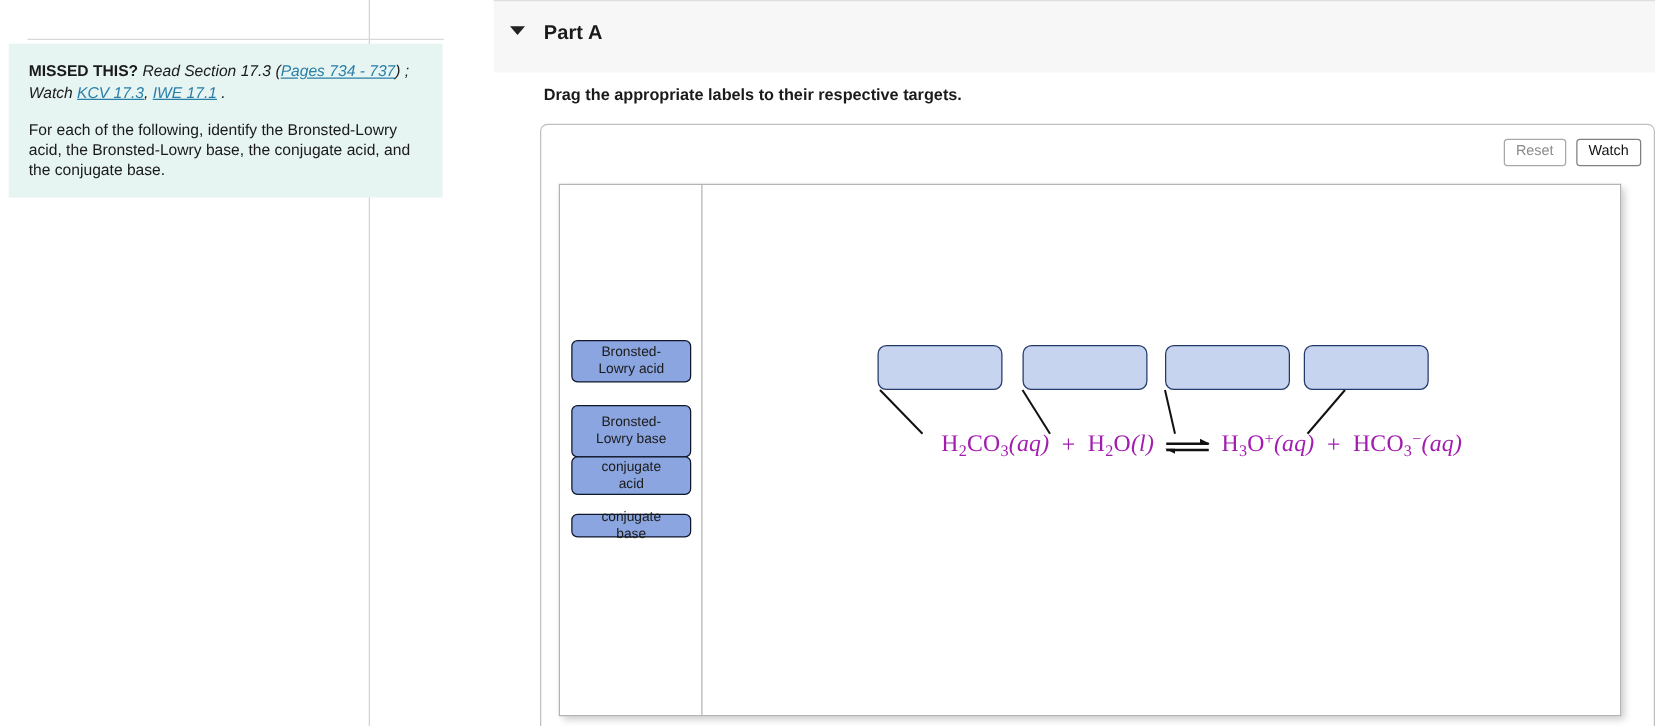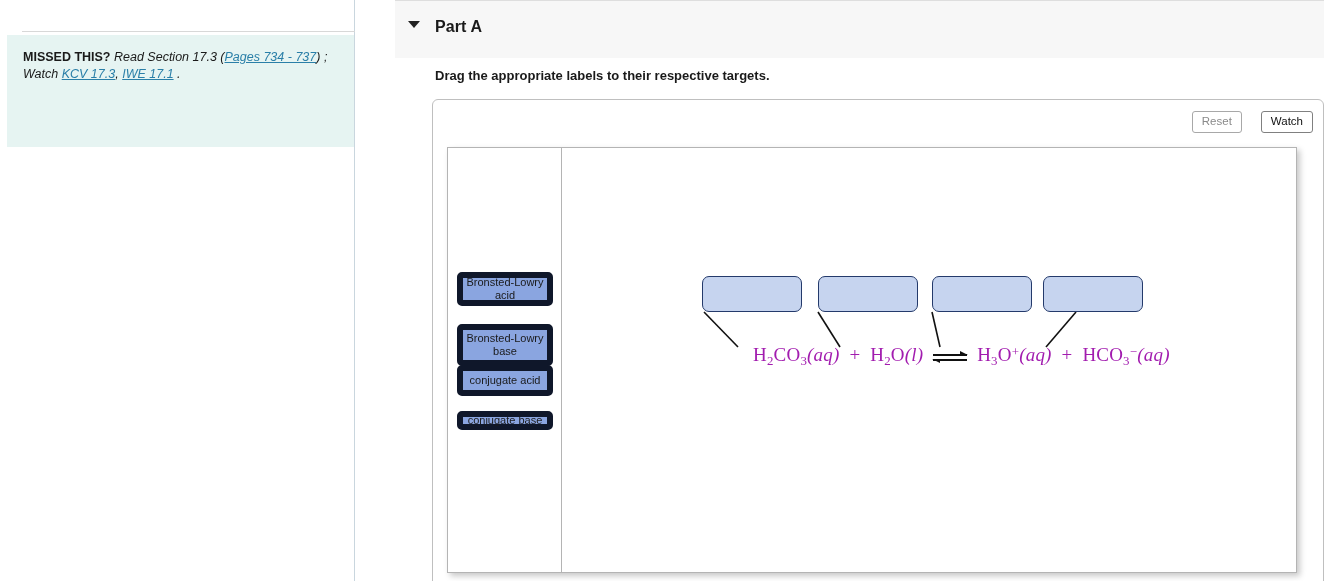--- a/index.html
+++ b/index.html
@@ -15,21 +15,21 @@
     width: 1324px;
     height: 581px;
     overflow: hidden;
     background: #ffffff;
   }
 
   
   #sidebar {
     position: absolute;
     left: 0; top: 0;
-    width: 355px;
+    width: 296px;
     height: 581px;
     background: #ffffff;
     border-right: 1px solid #c9d6de;
     box-sizing: border-box;
   }
   #sidebar-divider {
     position: absolute;
     left: 22px; top: 31px;
     width: 333px;
     height: 1px;
@@ -117,21 +117,21 @@
     height: 490px;
     border: 1px solid #bfbfbf;
     border-radius: 6px;
     background: #ffffff;
     box-sizing: border-box;
   }
   #toolbar {
     position: absolute;
     right: 10px; top: 11px;
     display: flex;
-    gap: 19px;
+    gap: 8px;
   }
   .tb-btn {
     font-family: "Liberation Sans", sans-serif;
     font-size: 11.5px;
     padding: 3px 9px 4px 9px;
     border: 1px solid #999999;
     border-radius: 3px;
     background: #ffffff;
     cursor: pointer;
     line-height: 13px;
@@ -167,32 +167,32 @@
     position: absolute;
     left: 0; top: 0;
     width: 113px;
     height: 100%;
   }
   .drag-label {
     position: absolute;
     left: 9px;
     width: 96px;
     background: #8aa5e0;
-    border: 6px solid #0f172a;
+    border: 1px solid #0f172a;
     border-radius: 5px;
     color: #1a1a1a;
     font-size: 11px;
     line-height: 13px;
     text-align: center;
     display: flex;
     align-items: center;
     justify-content: center;
     box-sizing: border-box;
     cursor: move;
-    padding: 2px 1px;
+    padding: 2px 16px;
   }
 
   
   .drop-target {
     position: absolute;
     width: 100px;
     height: 36px;
     background: #c6d4ef;
     border: 1.5px solid #243a6b;
     border-radius: 7px;
@@ -258,20 +258,21 @@
 
     <div id="hint-box">
       <div class="hint-line1">
         <span class="strong">MISSED THIS?</span>
         <span class="ital">Read Section 17.3 (</span><span class="hint-link">Pages 734 - 737</span><span class="ital">) ;</span>
         <span class="ital">Watch</span>
         <span class="hint-link">KCV 17.3</span><span class="ital">,</span>
         <span class="hint-link">IWE 17.1</span>
         <span class="ital">.</span>
       </div>
+      <div class="hint-body">For each of the following, identify the Bronsted-Lowry acid, the Bronsted-Lowry base, the conjugate acid, and the conjugate base.</div>
     </div>
 
   </div>
 
   <div id="main">
 
     <div id="part-header">
       <div id="collapse-caret"></div>
       <div id="part-title">Part A</div>
     </div>

